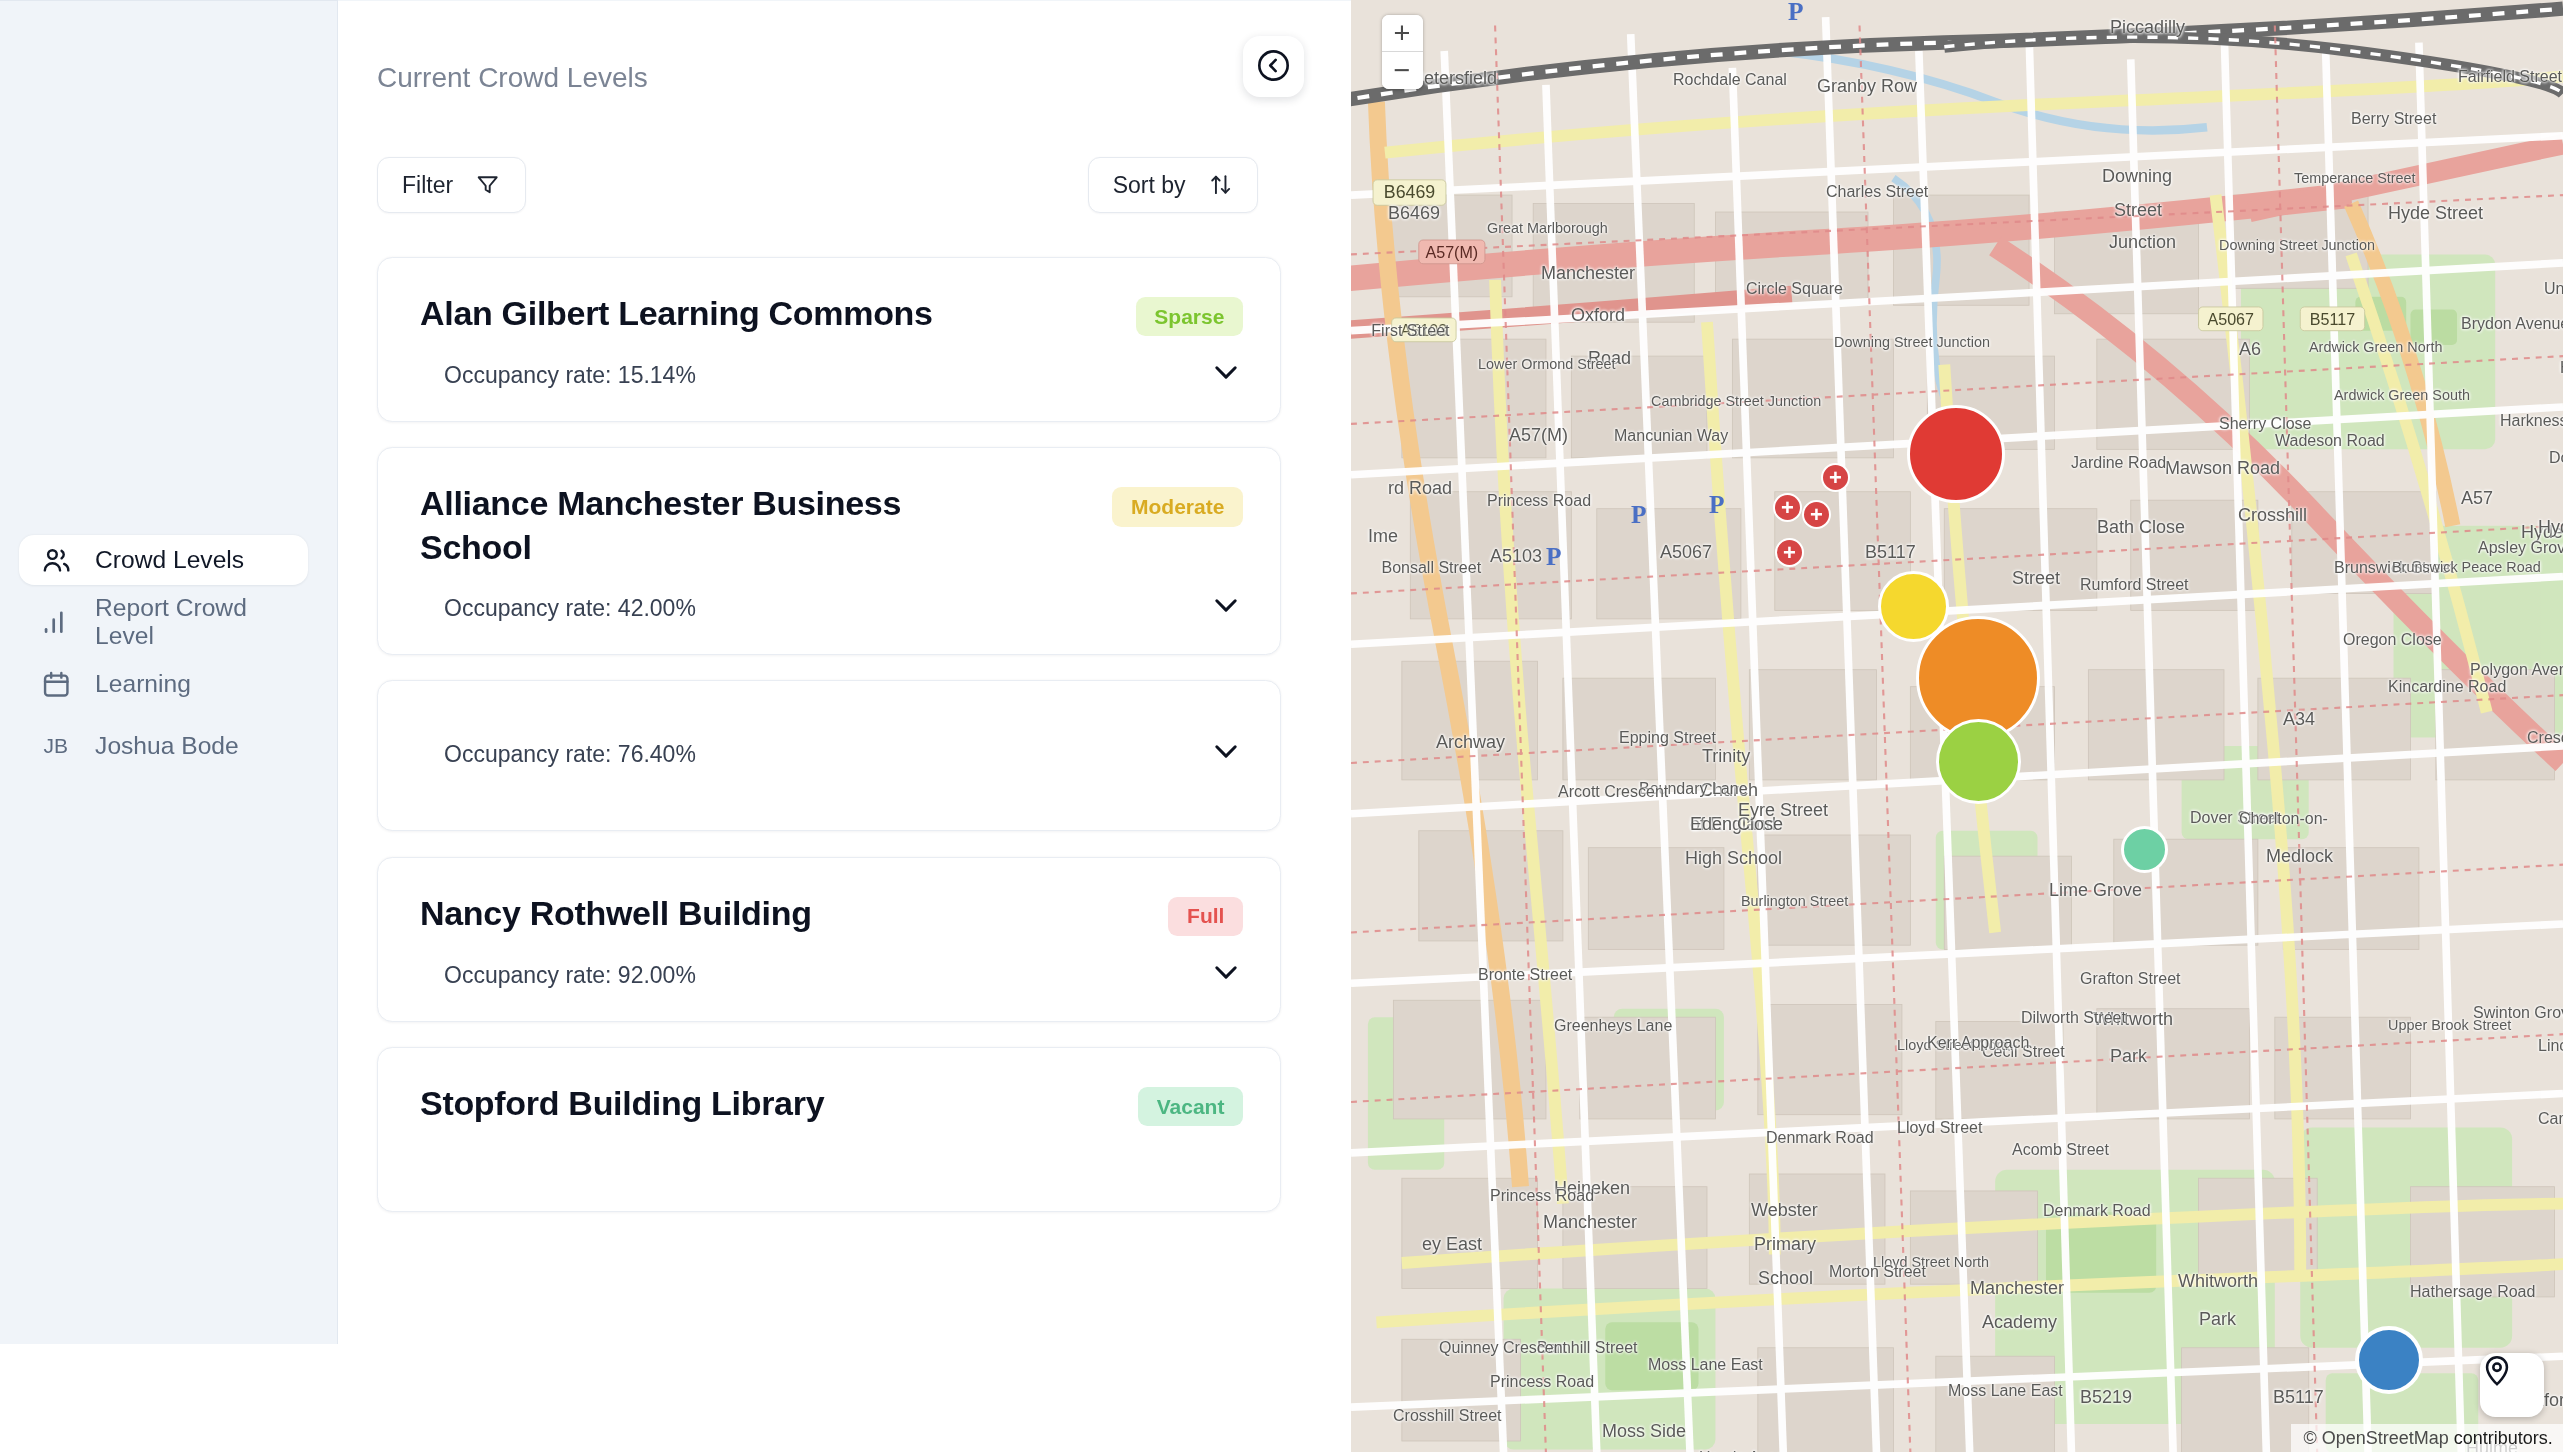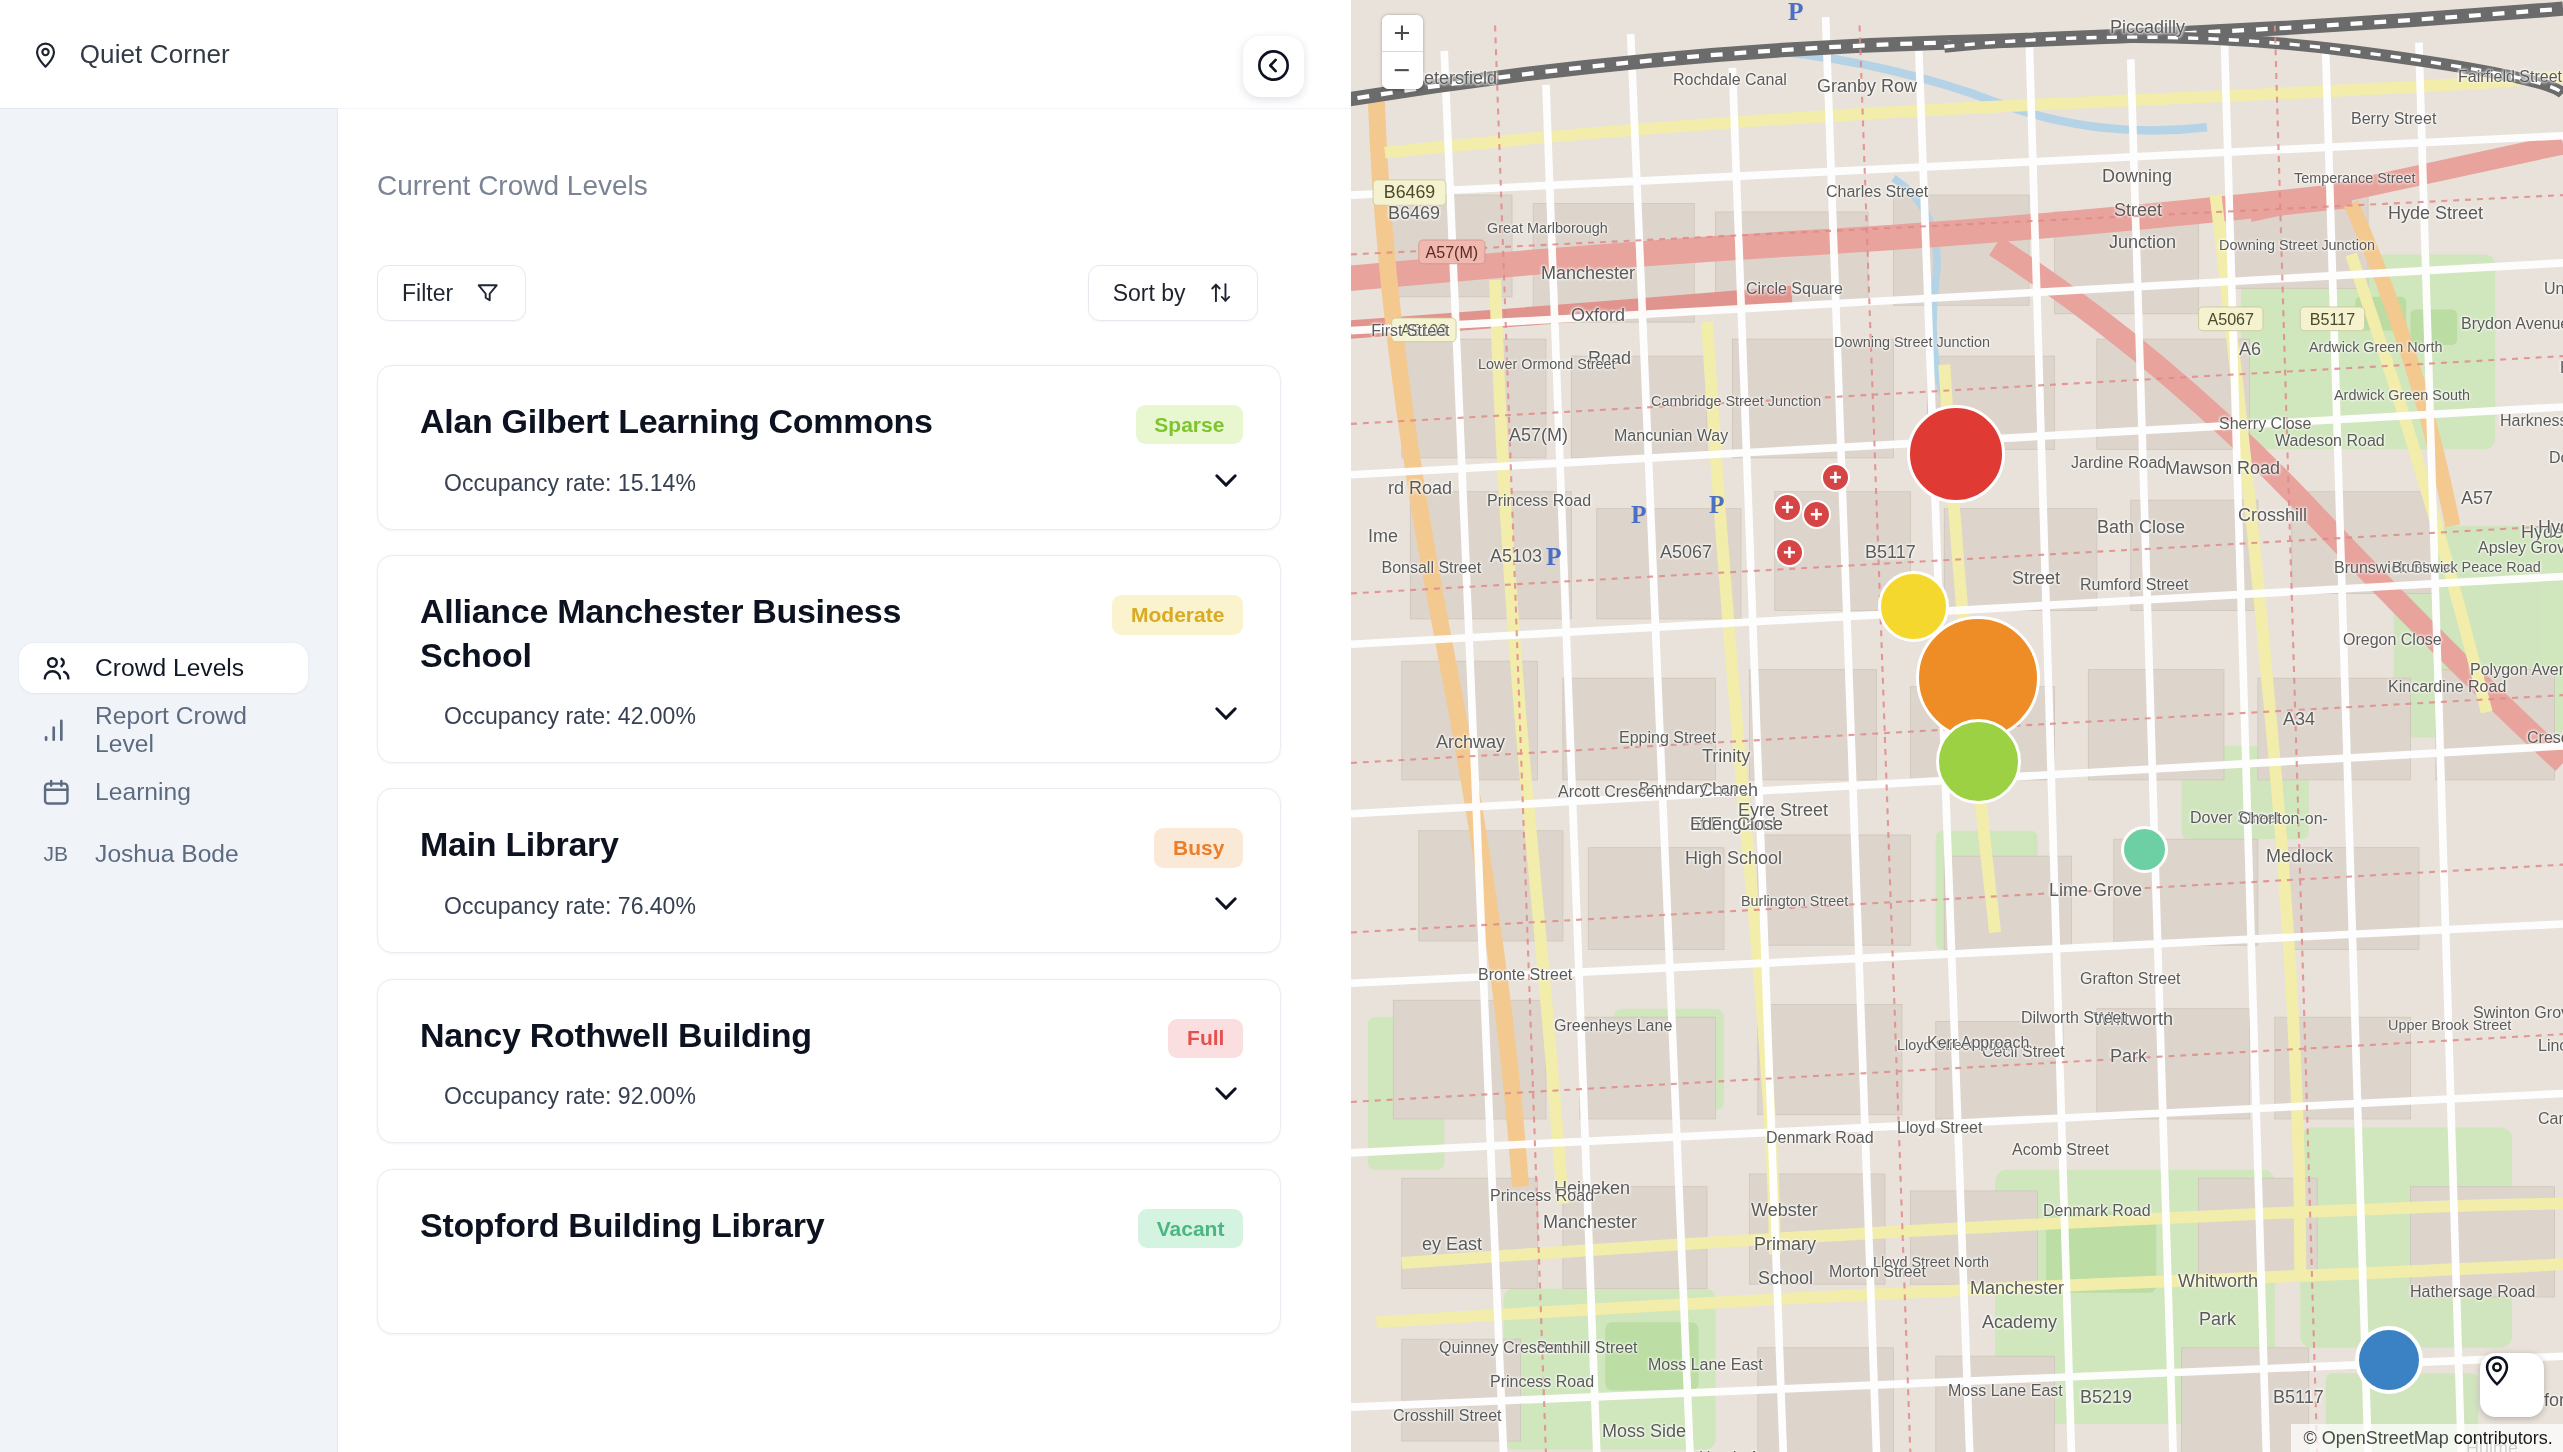--- a/index.html
+++ b/index.html
@@ -132,29 +132,20 @@
     font-family:"Liberation Serif", serif;
   }
 </style>
 </head>
 <body>
 
 <div class="app">
 
   <div class="panel">
 
-    <div class="topbar">
-      <span class="pin-ic">
-        <svg viewBox="0 0 24 24" fill="none" stroke="currentColor" stroke-width="1.8">
-          <path d="M12 22s7-6.3 7-12a7 7 0 1 0-14 0c0 5.7 7 12 7 12z"></path>
-          <circle cx="12" cy="10" r="2.6"></circle>
-        </svg>
-      </span>
-      <span class="topbar-title">Quiet Corner</span>
-    </div>
 
     <div class="body-row">
 
       <div class="sidebar">
         <div class="nav">
 
           <div class="nav-item active">
             <span class="nav-ic">
               <svg viewBox="0 0 24 24" fill="none" stroke="currentColor" stroke-width="1.9" stroke-linecap="round">
                 <circle cx="9" cy="7.5" r="3.4"></circle>
@@ -242,24 +233,20 @@
                 <div class="badge-wrap"><span class="badge" style="background: rgb(250, 243, 205); color: rgb(217, 171, 34);">Moderate</span></div>
               </div>
               <div class="card-foot">
                 <span class="card-rate">Occupancy rate: 42.00%</span>
                 <span class="chev"><svg viewBox="0 0 24 24" fill="none" stroke="#0d1220" stroke-width="2.1" stroke-linecap="round" stroke-linejoin="round">
                     <path d="M5.5 9l6.5 6.6L18.5 9"></path>
                   </svg></span>
               </div>
             </div>
             <div class="card">
-              <div class="card-head">
-                <div class="card-title">Main Library</div>
-                <div class="badge-wrap"><span class="badge" style="background: rgb(251, 233, 215); color: rgb(237, 126, 41);">Busy</span></div>
-              </div>
               <div class="card-foot">
                 <span class="card-rate">Occupancy rate: 76.40%</span>
                 <span class="chev"><svg viewBox="0 0 24 24" fill="none" stroke="#0d1220" stroke-width="2.1" stroke-linecap="round" stroke-linejoin="round">
                     <path d="M5.5 9l6.5 6.6L18.5 9"></path>
                   </svg></span>
               </div>
             </div>
             <div class="card">
               <div class="card-head">
                 <div class="card-title">Nancy Rothwell Building</div>

